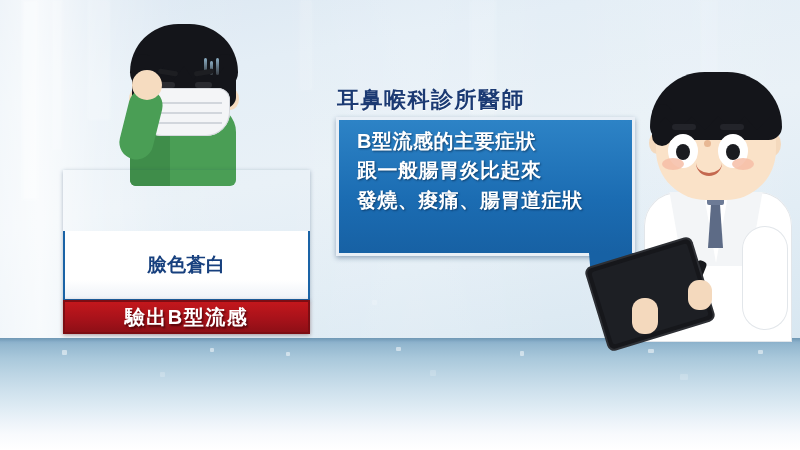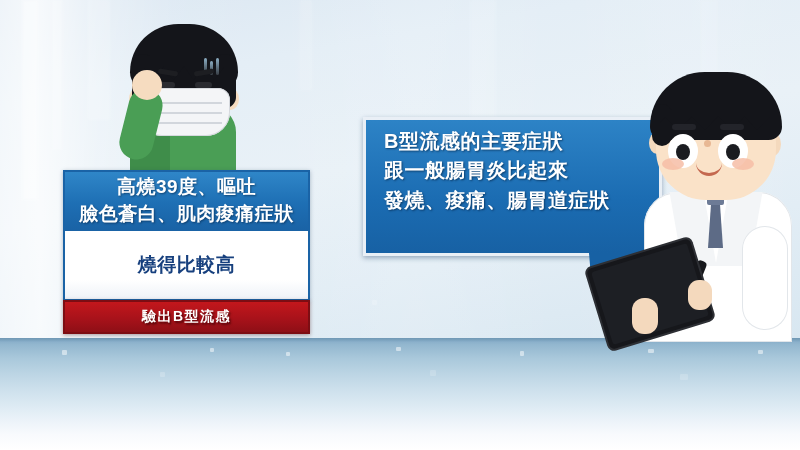--- a/index.html
+++ b/index.html
@@ -154,37 +154,36 @@
     letter-spacing:.5px;white-space:nowrap;
   }
   .red-banner{
     position:absolute;left:63px;top:300px;width:247px;height:34px;box-sizing:border-box;
     background:linear-gradient(180deg,#c3171c 0%,#a8121a 55%,#8e0f16 100%);
     border:2px solid #7d0d13;
     display:flex;align-items:center;justify-content:center;
     box-shadow:0 1px 4px rgba(60,0,5,.4);
   }
   .red-banner span{
-    color:#ffffff;font-size:14px;font-weight:700;letter-spacing:1.5px;white-space:nowrap;
+    color:#ffffff;font-size:20px;font-weight:700;letter-spacing:1.5px;white-space:nowrap;
     text-shadow:1.5px 1.5px 2px rgba(60,0,5,.75);
   }
 
   
   .doc-title{
     position:absolute;left:337px;top:85px;
     color:#1b3a73;font-size:22px;font-weight:700;letter-spacing:1.5px;white-space:nowrap;
     text-shadow:0 1px 1px rgba(255,255,255,.85);
   }
   .bubble{
     position:absolute;left:336px;top:117px;width:299px;height:139px;box-sizing:border-box;
     background:linear-gradient(180deg,#2d83c6 0%,#1b6cb2 60%,#1761a4 100%);
     border:3px solid #e9eff6;
     box-shadow:0 2px 5px rgba(25,60,100,.4);
     padding:7px 0 0 18px;
-    margin-left:27px;
   }
   .bubble .ln{
     color:#ffffff;font-size:20px;font-weight:700;line-height:1.47;
     letter-spacing:.5px;white-space:nowrap;
     text-shadow:1px 1px 2px rgba(0,28,58,.6);
   }
   .bubble .ln.hl{color:#d8f53a;text-shadow:1.5px 1.5px 2px rgba(20,50,10,.65);}
   .tail{
     position:absolute;left:589px;top:253px;width:58px;height:28px;
     background:#1761a4;
@@ -246,33 +245,30 @@
     <div class="st-mask"></div>
     <div class="st-maskline" style="top:88px;"></div>
     <div class="st-maskline" style="top:98px;"></div>
     <div class="st-maskline" style="top:108px;"></div>
     <div class="st-armL"></div>
     <div class="st-handL"></div>
   </div>
 
 
   <div class="left-panel">
-    <div class="lp-blue">
-      <div class="ln">高燒39度、嘔吐</div>
-      <div class="ln">臉色蒼白、肌肉痠痛症狀</div>
-    </div>
     <div class="lp-white">
-      <div class="ln">燒得比較高</div>
+      <div class="ln">臉色蒼白</div>
     </div>
   </div>
 
   <div class="red-banner">
     <span>驗出B型流感</span>
   </div>
 
+  <div class="doc-title">耳鼻喉科診所醫師</div>
 
   <div class="tail-edge"></div>
   <div class="bubble">
     <div class="ln">B型流感的主要症狀</div>
     <div class="ln">跟一般腸胃炎比起來</div>
     <div class="ln">發燒、痠痛、腸胃道症狀</div>
   </div>
   <div class="tail"></div>
 
   <div class="doctor">

